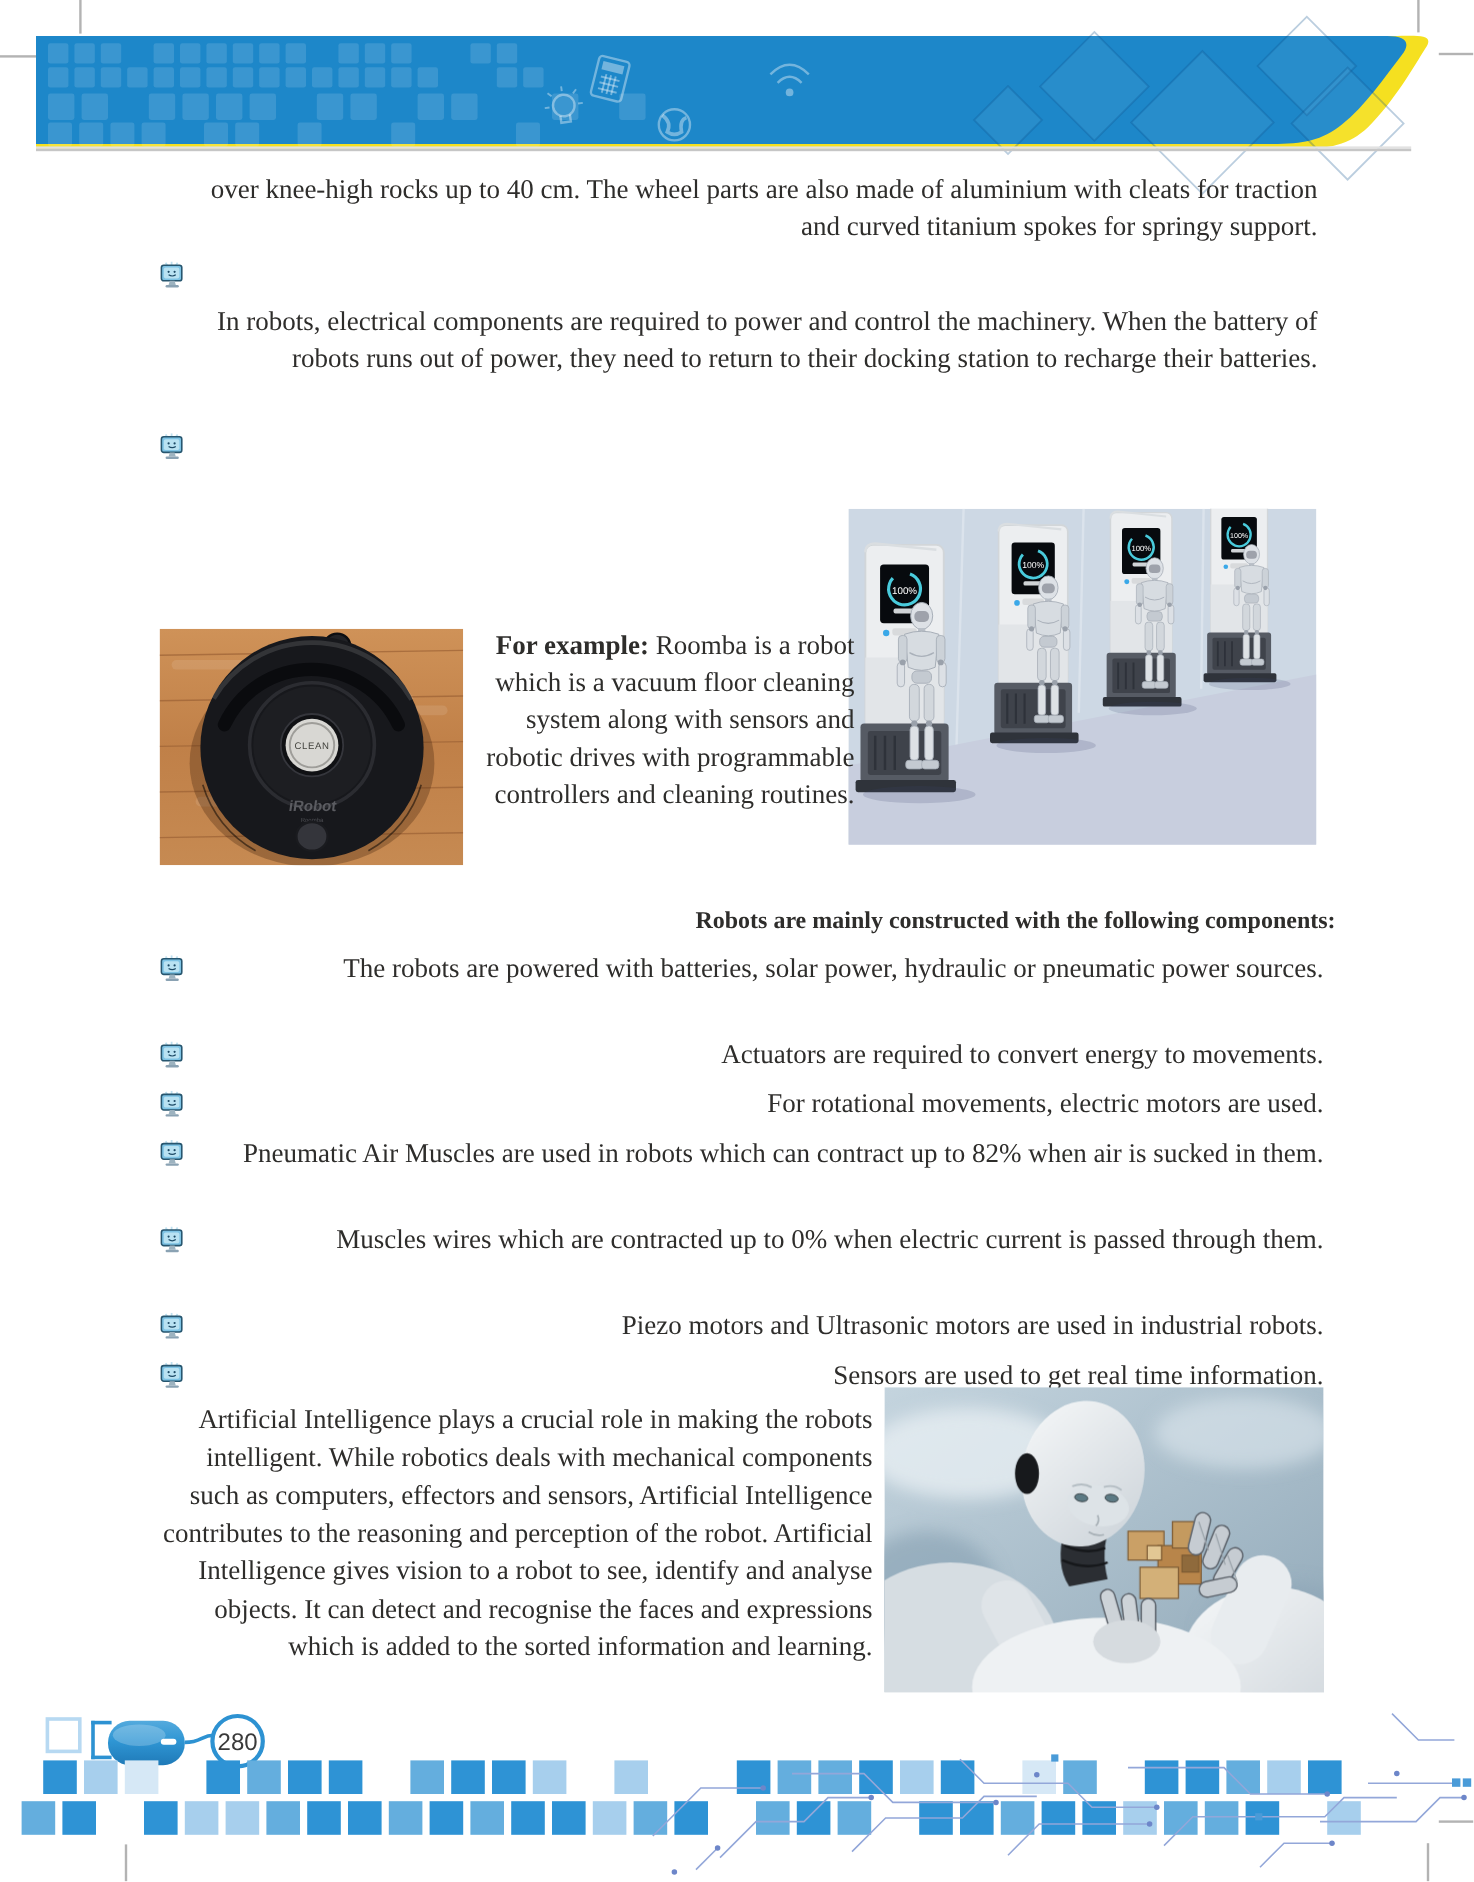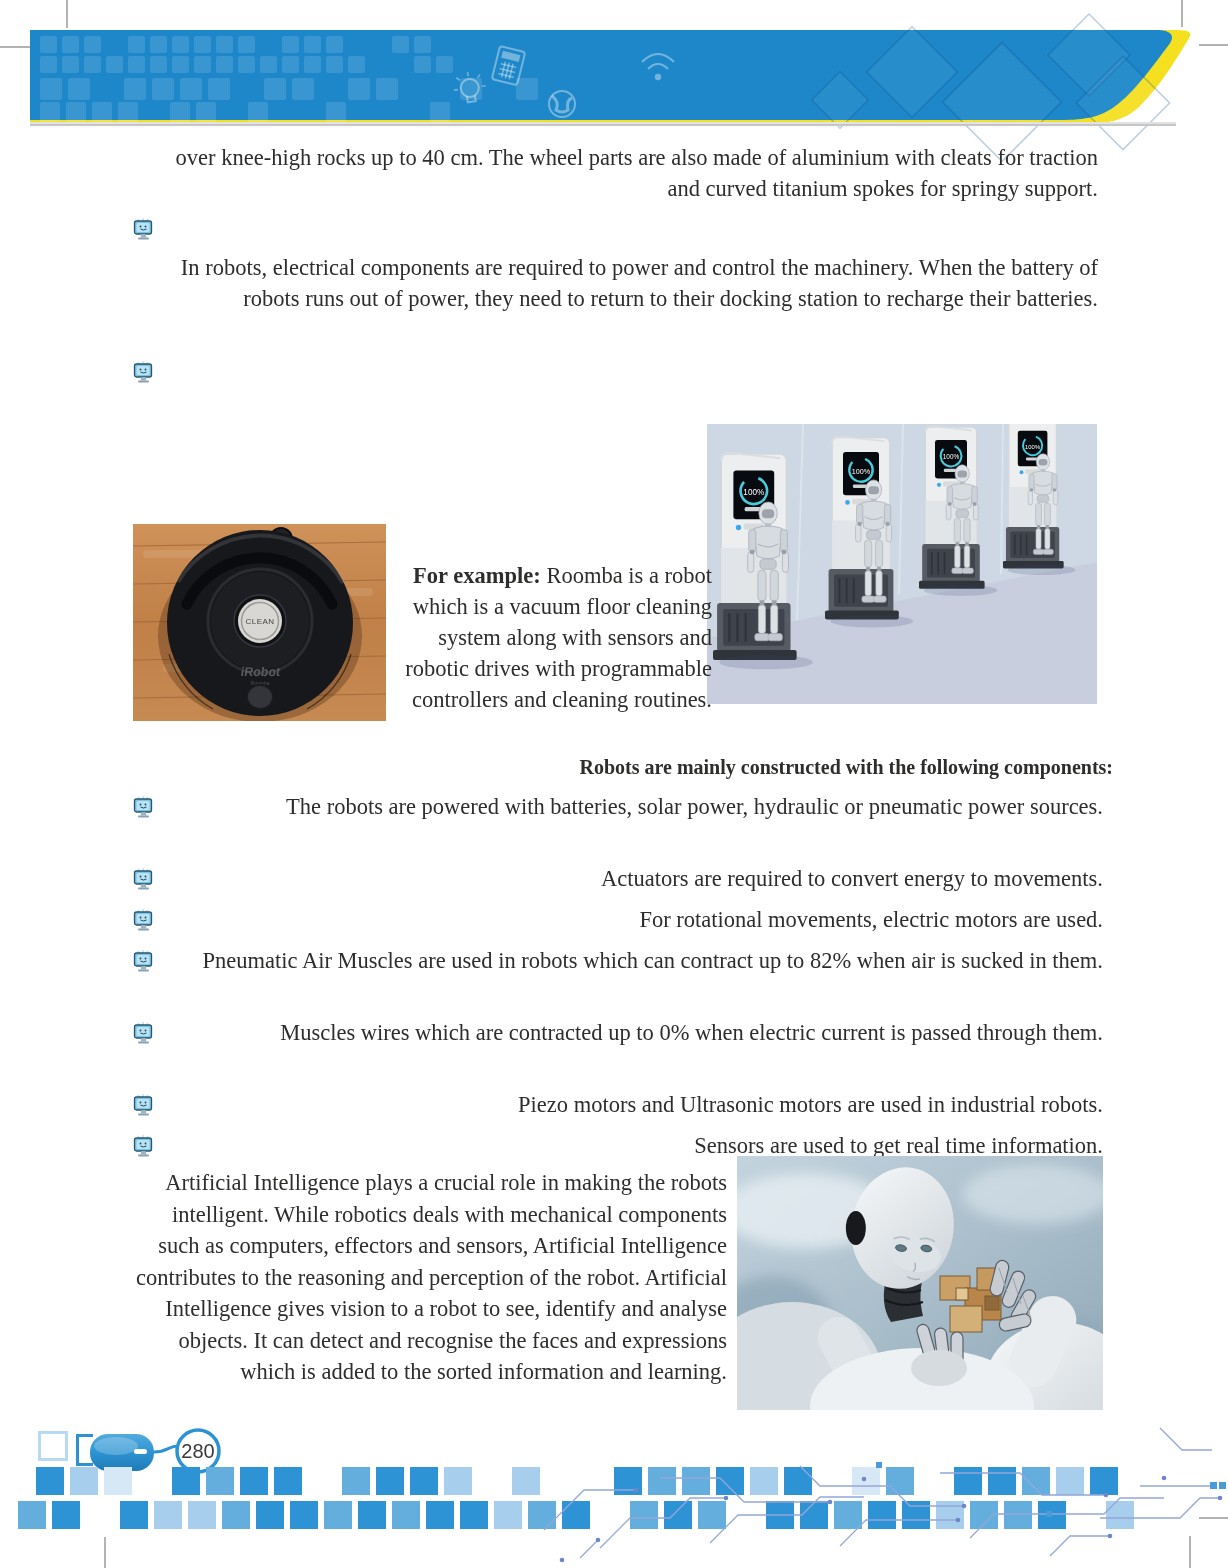--- a/index.html
+++ b/index.html
@@ -265,21 +265,21 @@
     <text x="127" y="100" font-size="8" fill="#44443f" text-anchor="middle" font-family="Liberation Sans, sans-serif" letter-spacing="0.5">CLEAN</text>
     <g transform="translate(127,152) skewX(-8)">
       <text x="0" y="0" font-size="12.5" font-weight="bold" fill="#5b5c61" text-anchor="middle" font-family="Liberation Sans, sans-serif">iRobot</text>
     </g>
     <text x="127" y="161" font-size="5" fill="#4c4d52" text-anchor="middle" font-family="Liberation Sans, sans-serif">Roomba</text>
     <ellipse cx="127" cy="173" rx="13" ry="12" fill="#34353b" stroke="#1a1b1f" stroke-width="2"></ellipse>
     <path d="M36,130 A93,93 0 0 0 80,185" fill="none" stroke="#000000" stroke-width="1.4" opacity="0.5"></path>
     <path d="M218,130 A93,93 0 0 1 174,185" fill="none" stroke="#000000" stroke-width="1.4" opacity="0.5"></path>
   </svg>
 
-  <div class="abs body-text" style="left:398px;top:522px;width:314px;margin-top:38px;">
+  <div class="abs body-text" style="left:398px;top:522px;width:314px;">
     <span class="bold">For example:</span><span> Roomba is a robot which is a vacuum floor cleaning system along with sensors and robotic drives with programmable controllers and cleaning routines.</span>
   </div>
 
   <div class="abs body-text bold" style="left:133px;top:752px;width:980px;font-size:20px;">Robots are mainly constructed with the following components:</div>
 
   <div id="components">
       <svg class="bullet-icon" style="left: 133px; top: 796px;" viewBox="0 0 21 23">
     <path d="M5,1 l2,3 M10,0 l0,3 M15,1 l-2,3" stroke="#bfe0ef" stroke-width="1.5" fill="none"></path>
     <rect x="1.5" y="3" width="17" height="13" rx="2" fill="#7ec3e4" stroke="#27566f" stroke-width="1.3"></rect>
     <rect x="3.5" y="5" width="13" height="9" rx="1.5" fill="#b9e2f2"></rect>

